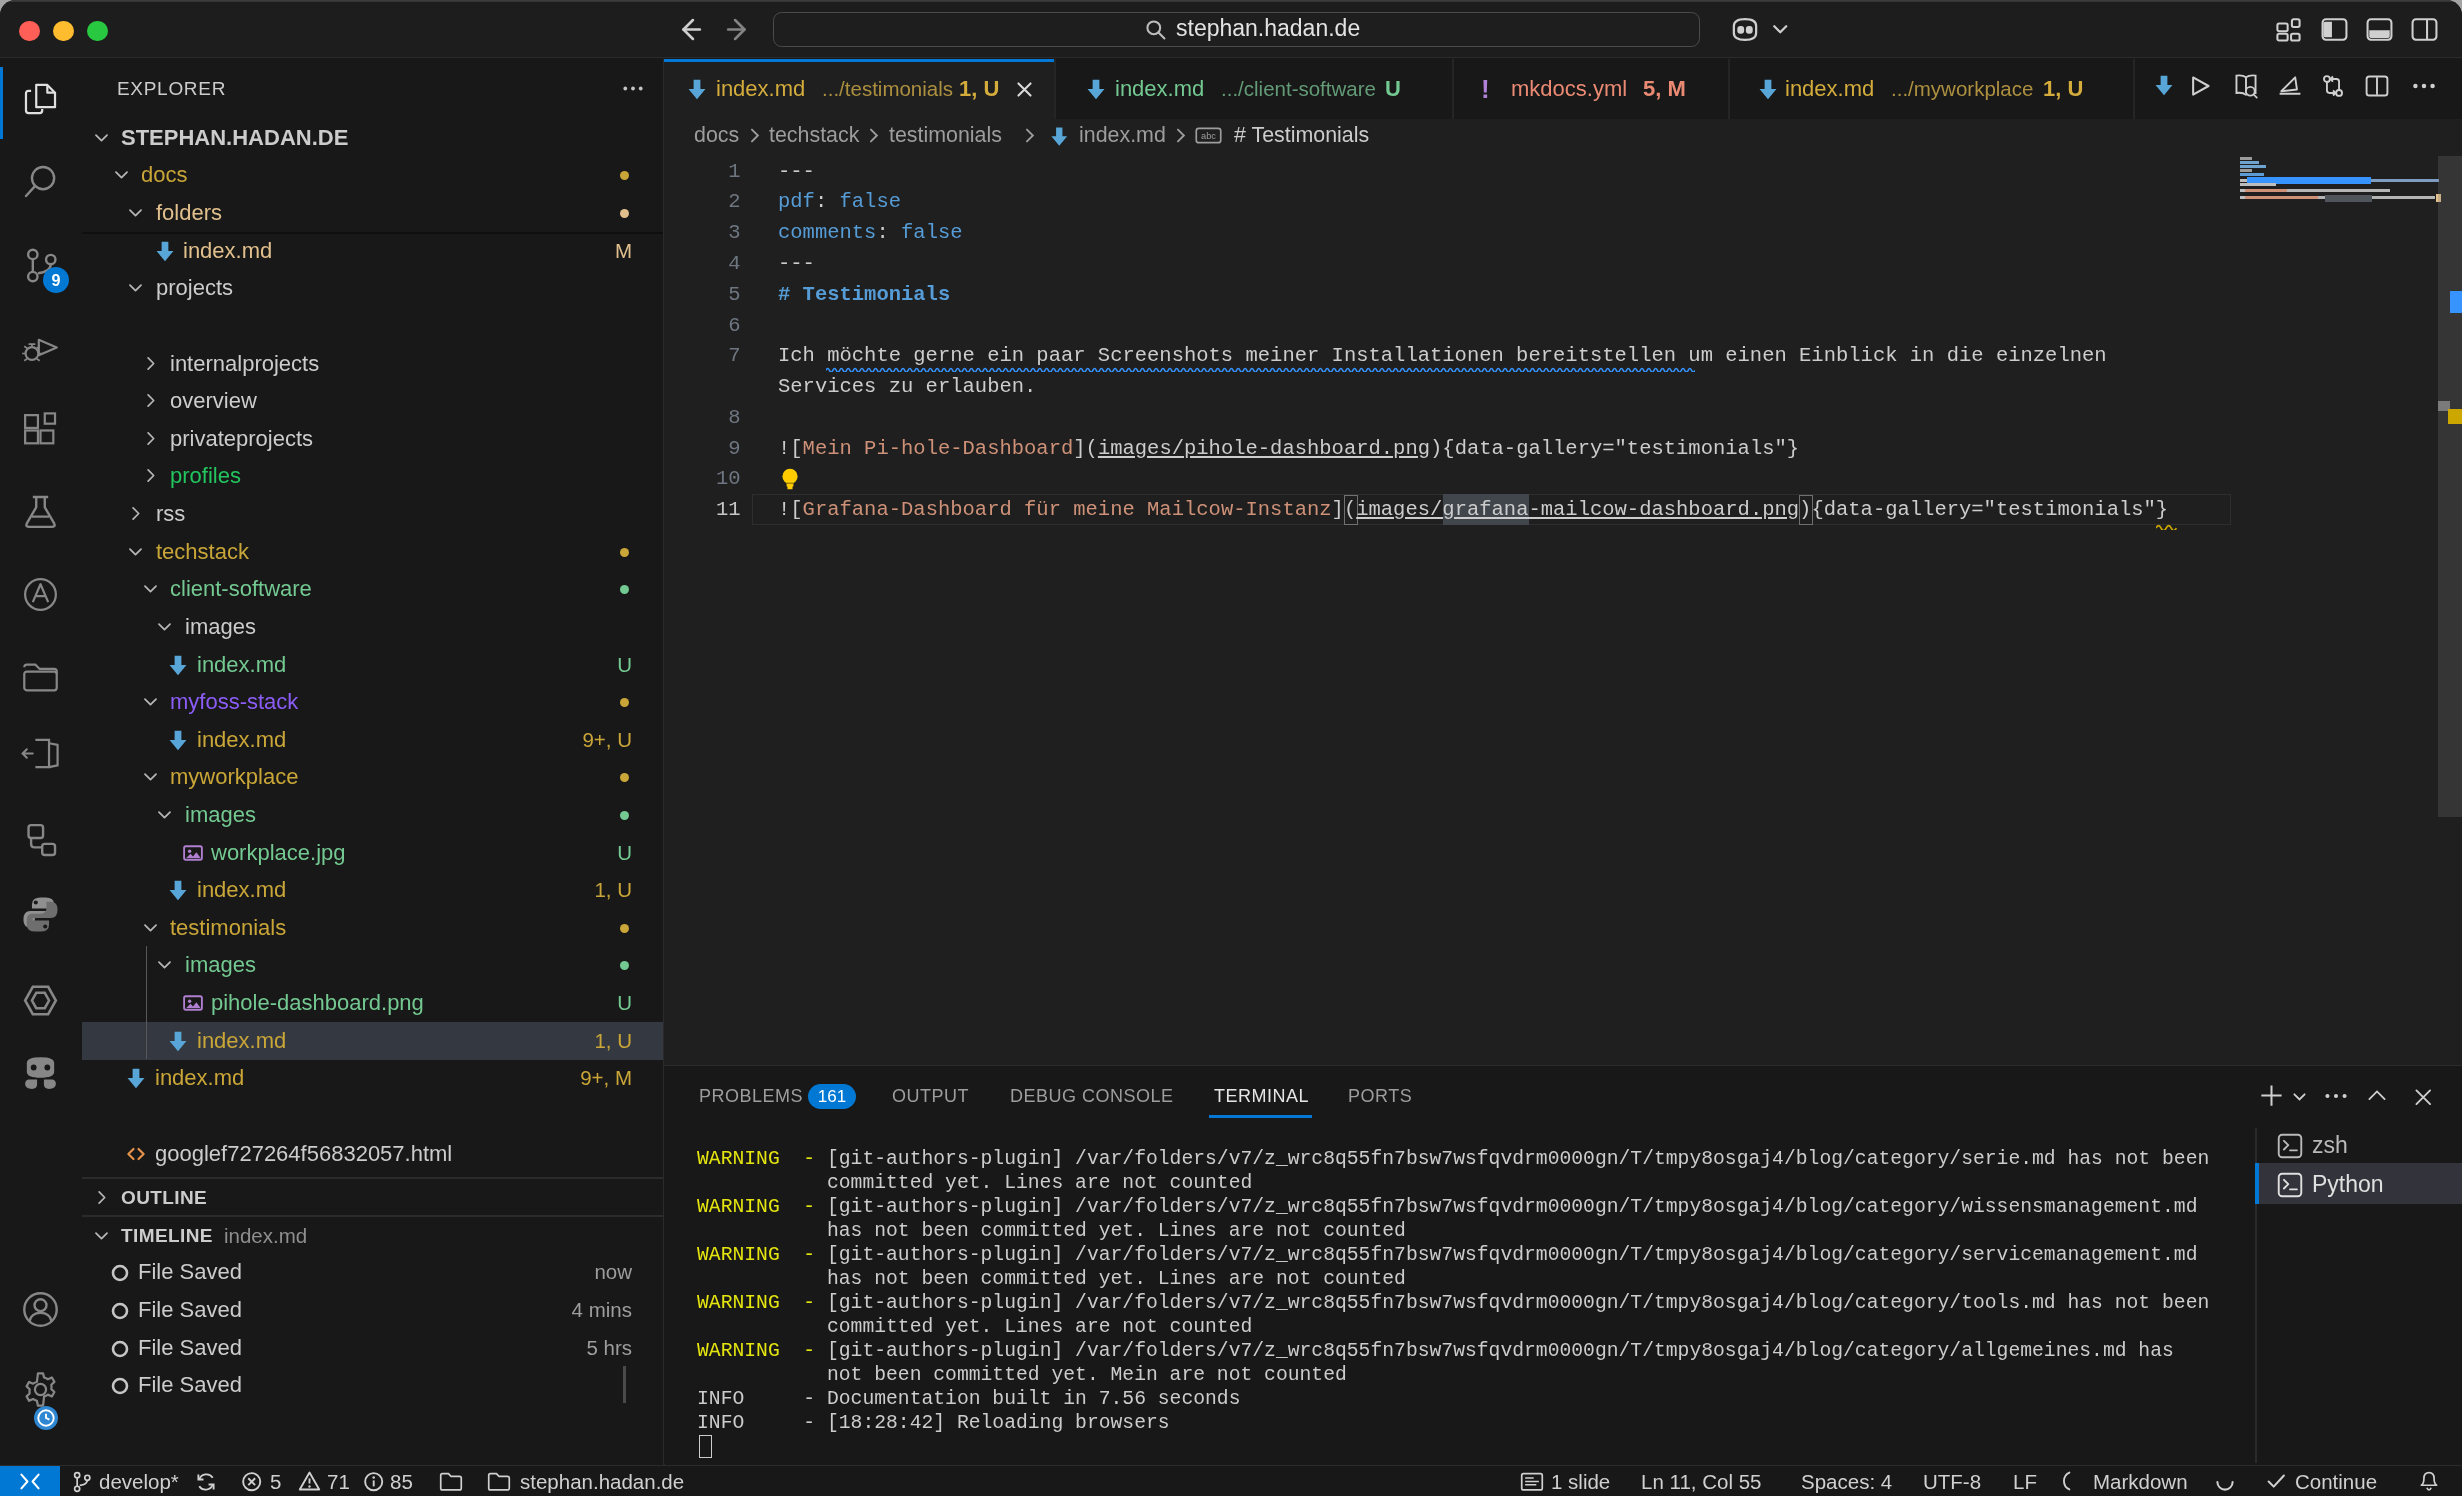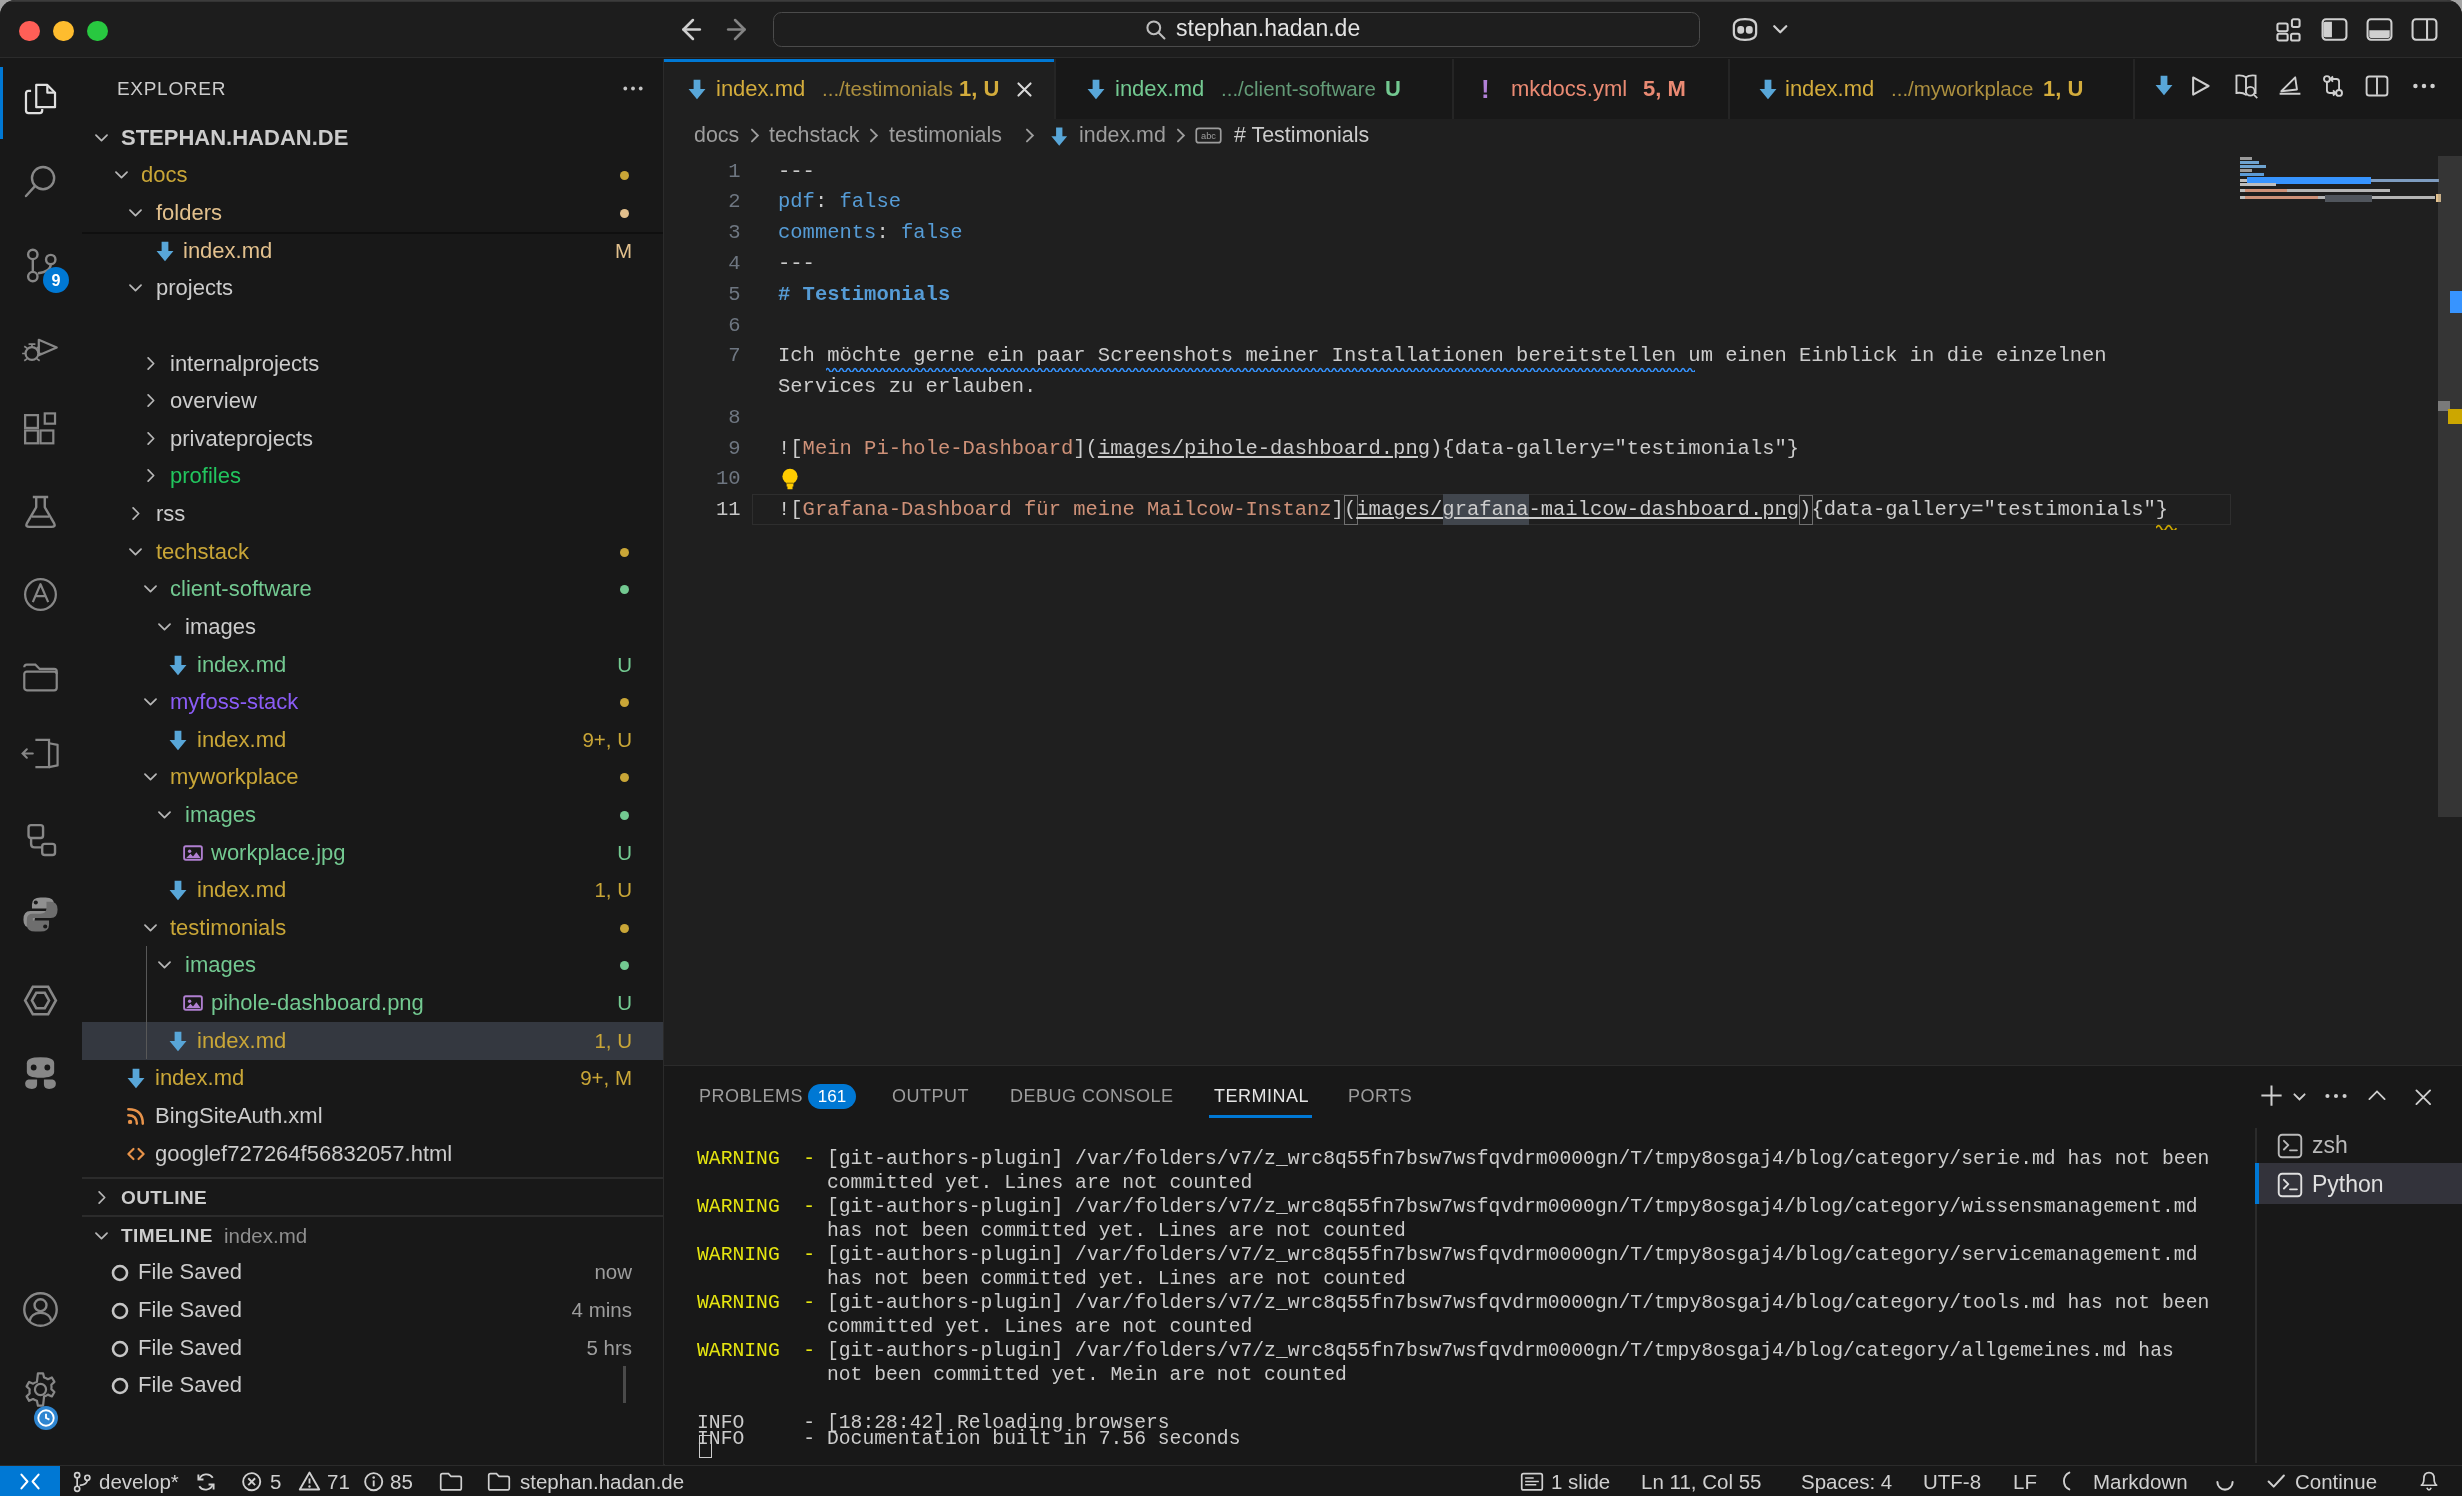--- a/index.html
+++ b/index.html
@@ -364,27 +364,20 @@
         <span class="abs" style="left:115px;top:0;height:38px;line-height:38px;color:#c9a637;">index.md</span>
         <span class="badge" style="color:#c9a637;">1, U</span>
       </div>
     <div class="row" style="top:1000px;">
         <svg class="ficon" style="left:43px;" width="22" height="22" viewBox="0 0 26 26">
           <path d="M9 2 h8 v11 h6 L13 25 L3 13 h6 z" fill="#58a6d8"></path>
         </svg>
         <span class="abs" style="left:73px;top:0;height:38px;line-height:38px;color:#c9a637;">index.md</span>
         <span class="badge" style="color:#c9a637;">9+, M</span>
       </div>
-    <div class="row" style="top:1038px;">
-        <svg class="ficon" style="left:43px;" width="22" height="22" viewBox="0 0 26 26">
-          <circle cx="6" cy="20" r="2.6" fill="#e8934a"></circle>
-          <path d="M4 12 q10 0 10 10 M4 5 q17 0 17 17" stroke="#e8934a" stroke-width="3" fill="none" stroke-linecap="round"></path>
-        </svg>
-        <span class="abs" style="left:73px;top:0;height:38px;line-height:38px;color:#cccccc;">BingSiteAuth.xml</span>
-      </div>
     <div class="row" style="top:1076px;">
         <svg class="ficon" style="left:43px;" width="22" height="22" viewBox="0 0 26 26">
           <path d="M10 7 L4 13 L10 19 M16 7 L22 13 L16 19" stroke="#e8934a" stroke-width="2.6" fill="none" stroke-linecap="round" stroke-linejoin="round"></path>
         </svg>
         <span class="abs" style="left:73px;top:0;height:38px;line-height:38px;color:#cccccc;">googlef727264f56832057.html</span>
       </div>
     <div class="abs" style="left:0;top:173px;width:581px;height:1.7px;background:#0f0f0f;"></div>
     <div class="abs" style="left:64px;top:887px;width:1.3px;height:113px;background:#585858;"></div>
     <div class="abs" style="left:0;top:1118px;width:581px;height:1.7px;background:#2b2b2b;"></div>
     <div class="row" style="top:1120px;">
@@ -602,21 +595,21 @@
     <div class="tline" style="left:33px;top:81px;"><span style="color:#e5e510;">WARNING  - </span>[git-authors-plugin] /var/folders/v7/z_wrc8q55fn7bsw7wsfqvdrm0000gn/T/tmpy8osgaj4/blog/category/serie.md has not been</div>
     <div class="tline" style="left:33px;top:105px;">           committed yet. Lines are not counted</div>
     <div class="tline" style="left:33px;top:129px;"><span style="color:#e5e510;">WARNING  - </span>[git-authors-plugin] /var/folders/v7/z_wrc8q55fn7bsw7wsfqvdrm0000gn/T/tmpy8osgaj4/blog/category/wissensmanagement.md</div>
     <div class="tline" style="left:33px;top:153px;">           has not been committed yet. Lines are not counted</div>
     <div class="tline" style="left:33px;top:177px;"><span style="color:#e5e510;">WARNING  - </span>[git-authors-plugin] /var/folders/v7/z_wrc8q55fn7bsw7wsfqvdrm0000gn/T/tmpy8osgaj4/blog/category/servicemanagement.md</div>
     <div class="tline" style="left:33px;top:201px;">           has not been committed yet. Lines are not counted</div>
     <div class="tline" style="left:33px;top:225px;"><span style="color:#e5e510;">WARNING  - </span>[git-authors-plugin] /var/folders/v7/z_wrc8q55fn7bsw7wsfqvdrm0000gn/T/tmpy8osgaj4/blog/category/tools.md has not been</div>
     <div class="tline" style="left:33px;top:249px;">           committed yet. Lines are not counted</div>
     <div class="tline" style="left:33px;top:273px;"><span style="color:#e5e510;">WARNING  - </span>[git-authors-plugin] /var/folders/v7/z_wrc8q55fn7bsw7wsfqvdrm0000gn/T/tmpy8osgaj4/blog/category/allgemeines.md has</div>
     <div class="tline" style="left:33px;top:297px;">           not been committed yet. Mein are not counted</div>
-    <div class="tline" style="left:33px;top:321px;margin-top:40px;">INFO     - Documentation built in 7.56 seconds</div>
+    <div class="tline" style="left:33px;top:321px;">INFO     - Documentation built in 7.56 seconds</div>
     <div class="tline" style="left:33px;top:345px;">INFO     - [18:28:42] Reloading browsers</div>
     <div class="abs" style="left:35px;top:369px;width:11px;height:20.5px;border:1.7px solid #cccccc;"></div>
     <div class="abs" style="left:1591px;top:62px;width:1.7px;height:335px;background:#2b2b2b;"></div>
     <svg class="abs" style="left:1613px;top:67px;" width="26" height="26" viewBox="0 0 30 30">
         <rect x="2" y="2" width="26" height="26" rx="4" fill="none" stroke="#b9b9b9" stroke-width="2.2"></rect>
         <path d="M8 9 L13 14 L8 19 M15 20 h8" stroke="#b9b9b9" stroke-width="2.2" fill="none" stroke-linecap="round" stroke-linejoin="round"></path>
       </svg>
     <div class="abs" style="left:1648px;top:60px;height:38px;line-height:38px;font-size:23px;color:#b9b9b9;">zsh</div>
     <div class="abs" style="left:1593px;top:97px;width:205px;height:41px;background:#33333b;"></div>
     <div class="abs" style="left:1591px;top:97px;width:4.3px;height:41px;background:#0078d4;"></div>

